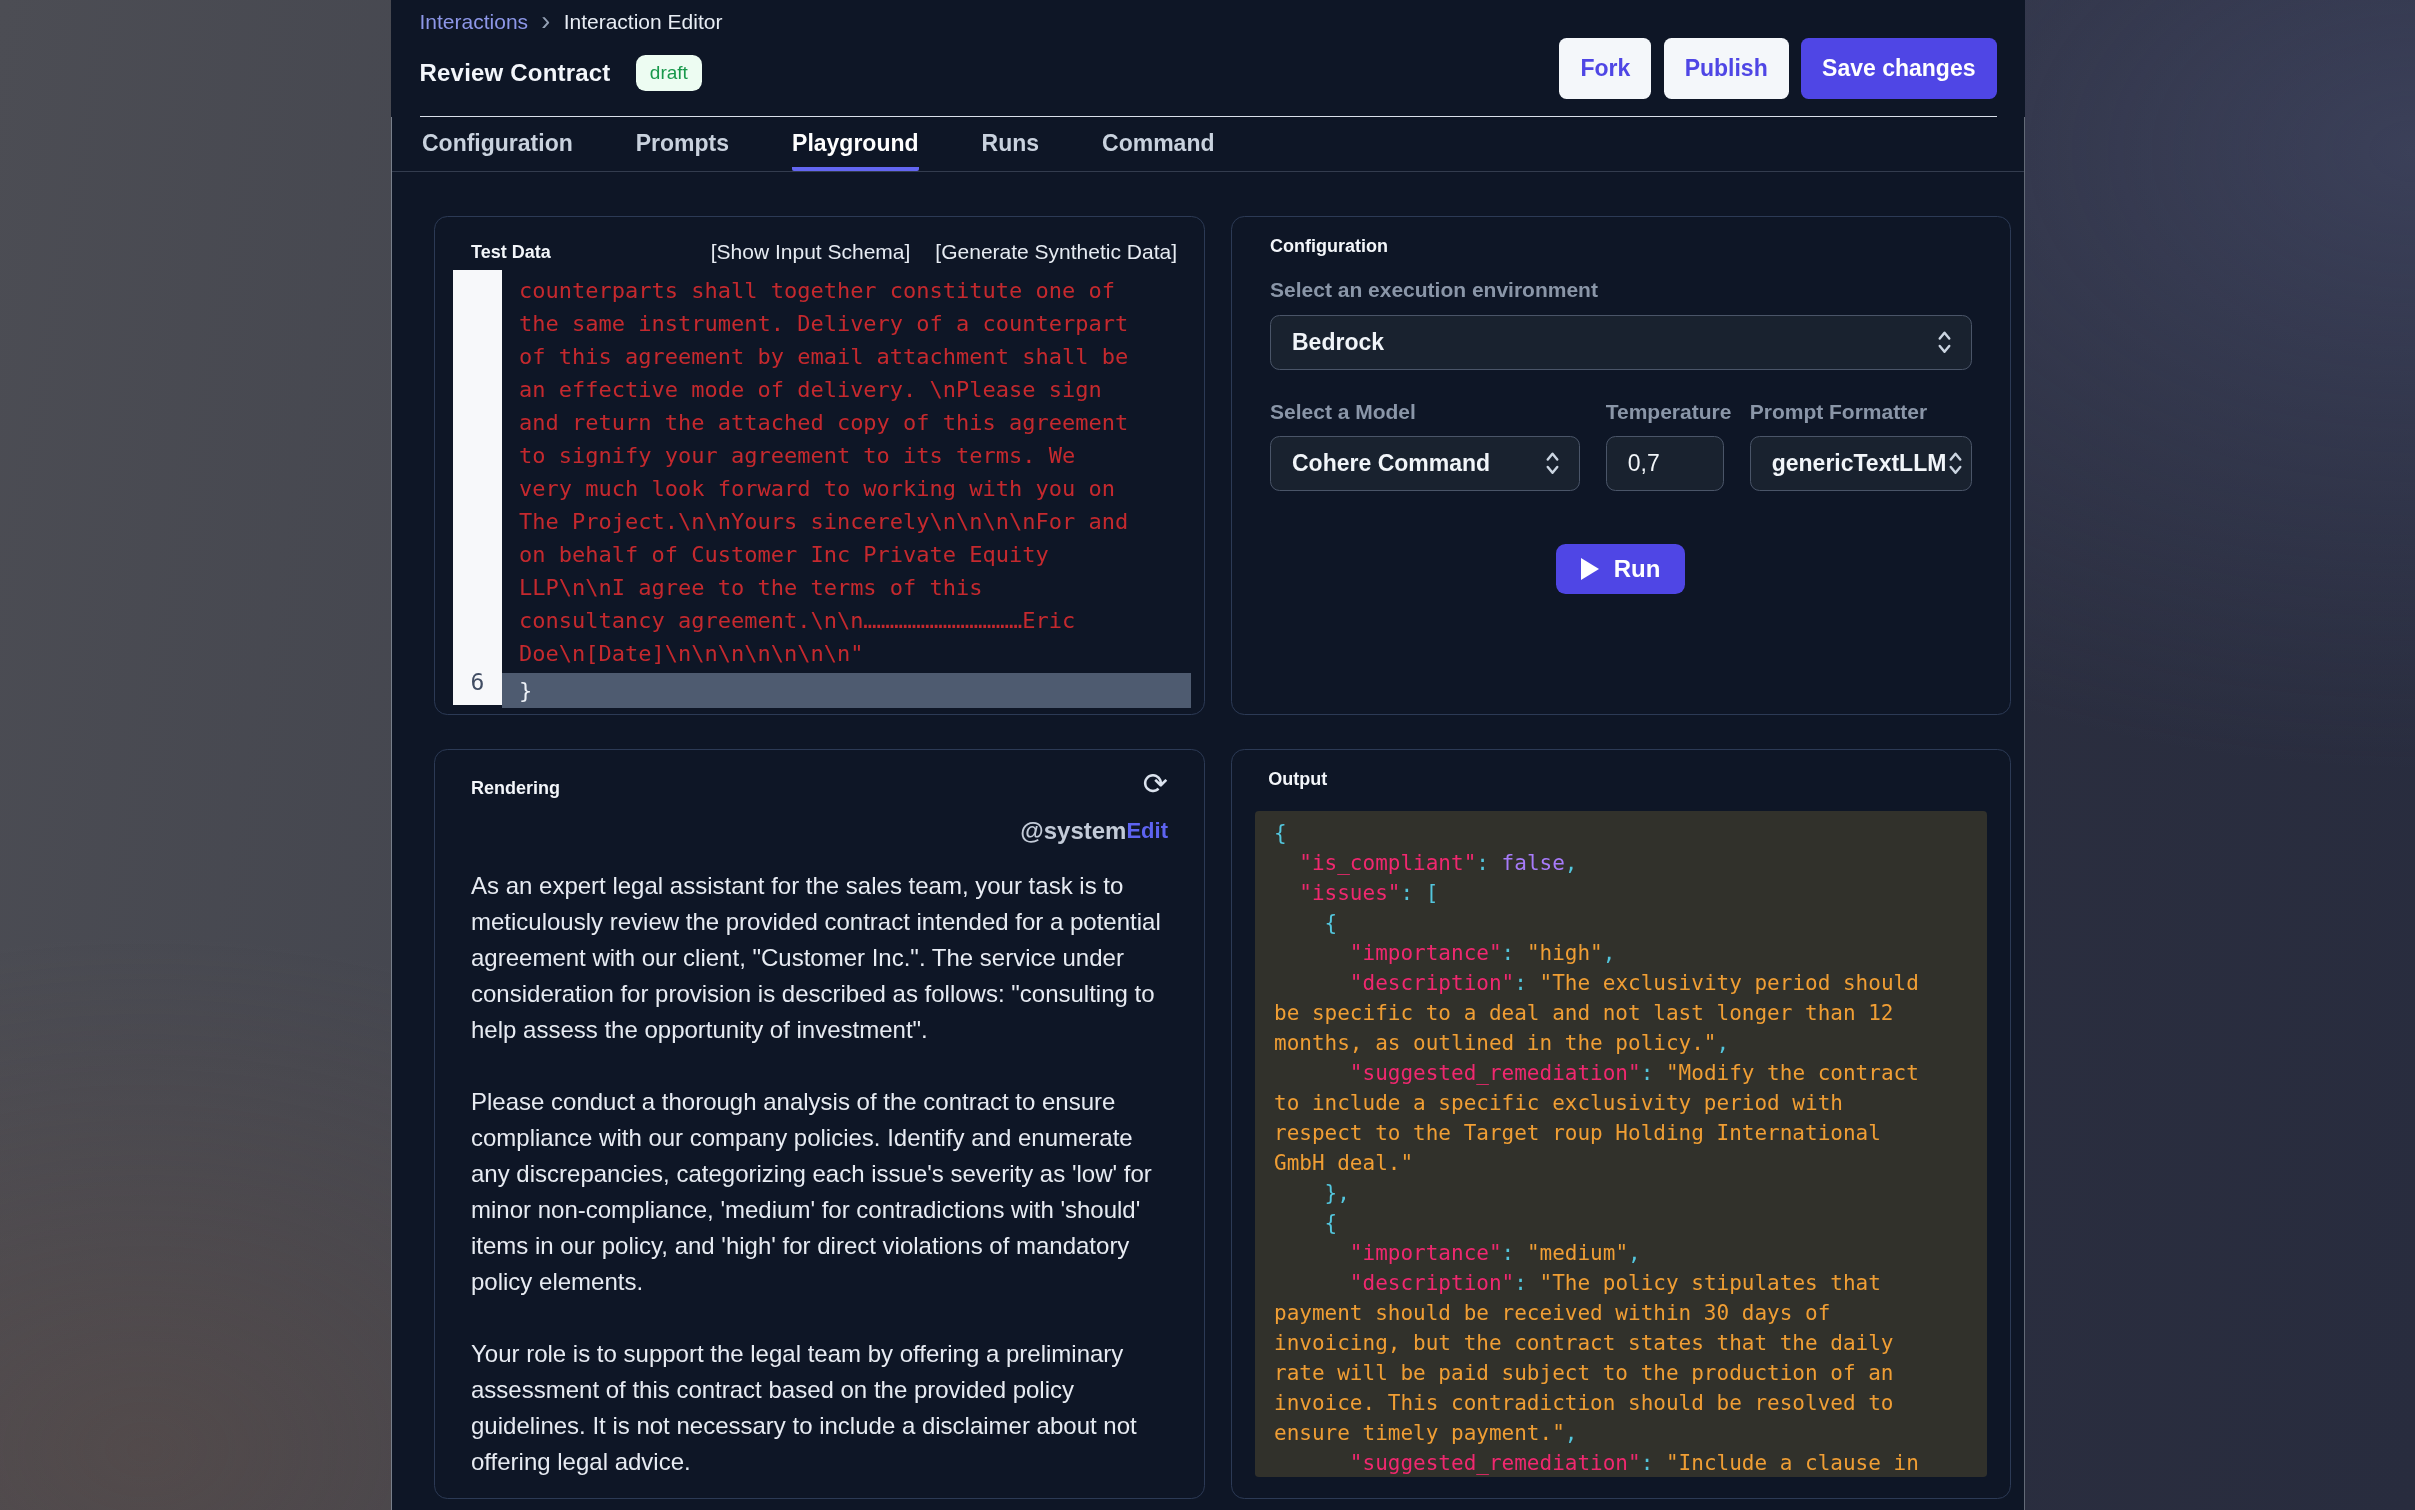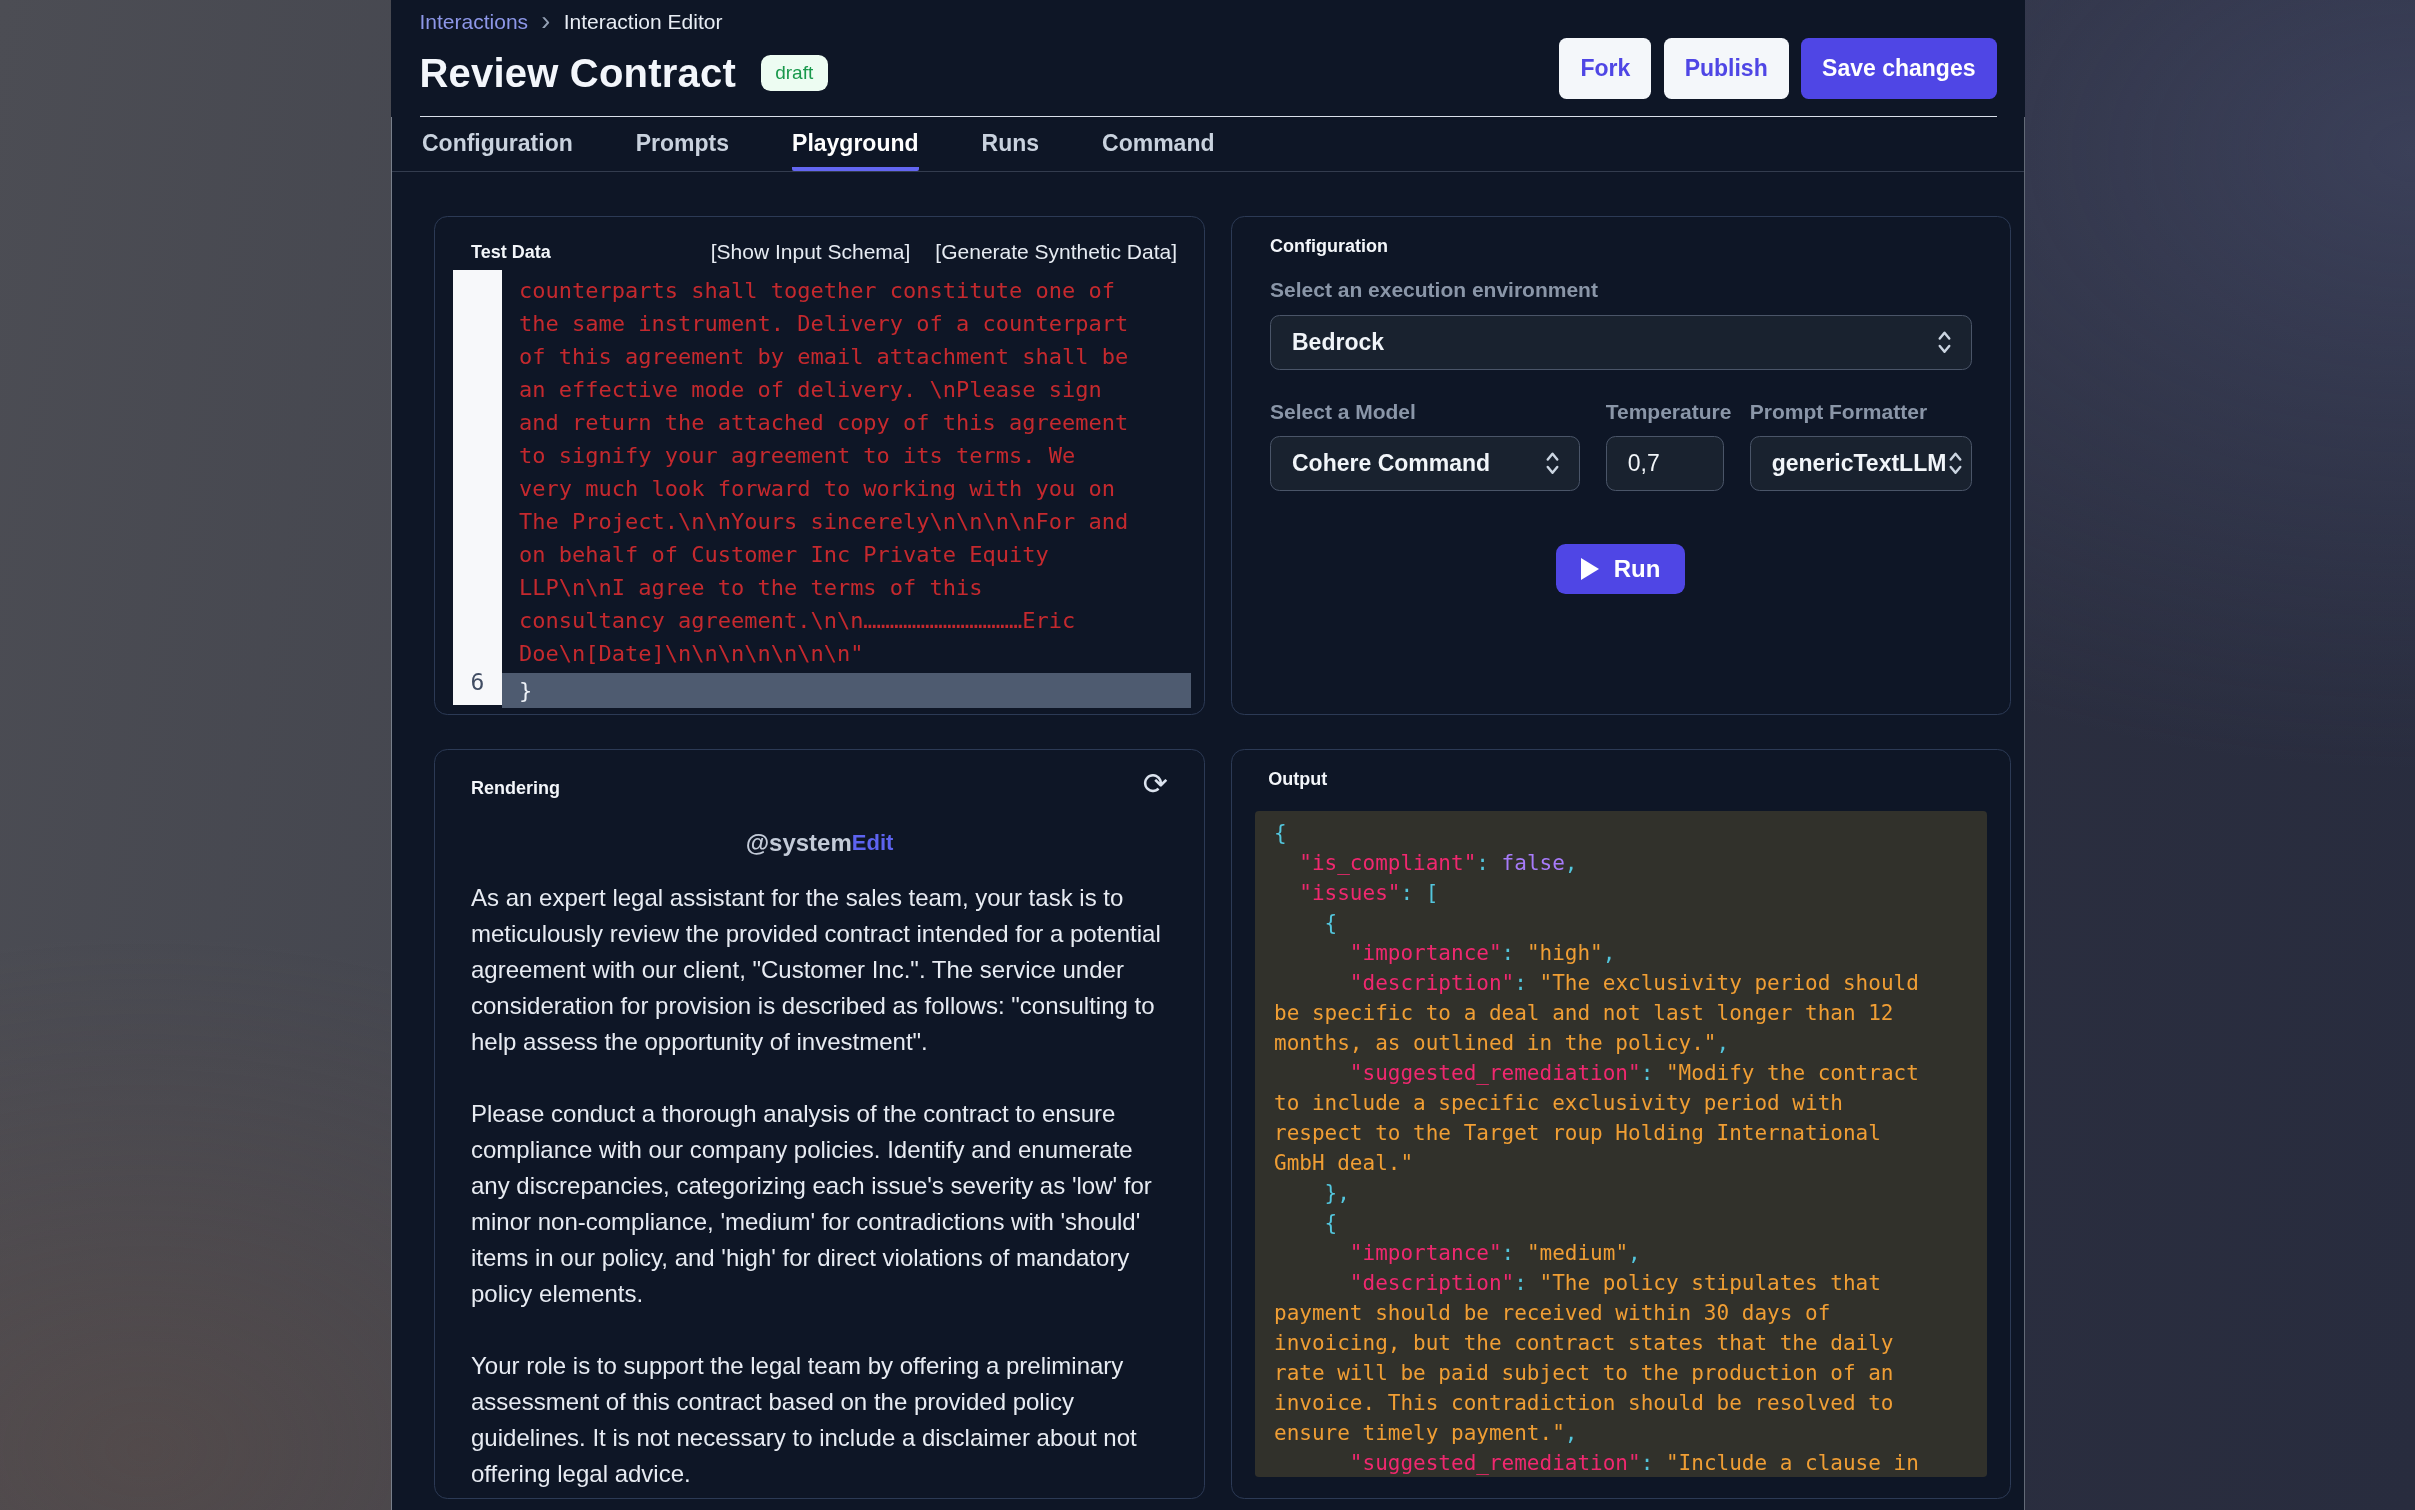--- a/index.html
+++ b/index.html
@@ -15,21 +15,21 @@
     position: absolute; left: 391px; top: 0; width: 1634px; height: 1510px;
     background: #0e1626; color: #e7ebf2;
   }
   
   .app-header { position: relative; padding: 9.5px 28.5px 0 28.5px; }
   .breadcrumb { display: flex; align-items: center; gap: 13.3px; font-size: 21px; }
   .crumb-root { color: #8d97e8; }
   .crumb-sep { color: #93a0b4; font-size: 27px; line-height: 21px; }
   .crumb-current { color: #e8edf4; }
   .title-row { display: flex; align-items: center; gap: 25px; margin-top: 15px; height: 49px; }
-  .page-title { font-size: 40px; font-weight: 700; color: #f3f6fb; letter-spacing: 0.2px; }
+  .page-title { font-size: 24px; font-weight: 700; color: #f3f6fb; letter-spacing: 0.2px; }
   .badge-draft {
     background: #edfcf2; color: #18984b; font-size: 19px; font-weight: 500;
     padding: 6.7px 14.3px; border-radius: 9.5px;
   }
   .header-actions { position: absolute; right: 28.5px; top: 38px; display: flex; gap: 12.4px; }
   .btn { border: none; cursor: pointer; border-radius: 7.6px; font-size: 23px; font-weight: 700;
          font-family: "Liberation Sans", sans-serif; padding: 0 21px; height: 61px; }
   .btn-secondary { background: #f4f7fa; color: #4f46e5; }
   .btn-primary { background: #4f46e5; color: #ffffff; }
   .header-divider { height: 1.9px; background: #d9e0ea; margin-top: 18px; }
@@ -80,21 +80,21 @@
   .run-row { display: flex; justify-content: center; margin-top: 53px; }
   .btn-run { display: flex; align-items: center; gap: 14.3px; background: #4f46e5; color: #fff;
     border: none; border-radius: 9.5px; font-size: 24px; font-weight: 700; padding: 0 25px; height: 50px; cursor: pointer;
     font-family: "Liberation Sans", sans-serif; }
   .play-tri { width: 0; height: 0; border-left: 18px solid #ffffff;
     border-top: 11.4px solid transparent; border-bottom: 11.4px solid transparent; }
   
   .rnd-body { padding: 19px 36px; }
   .rnd-head { display: flex; justify-content: space-between; align-items: flex-end; }
   .refresh-icon { font-size: 30px; color: #dbe3ee; line-height: 30px; cursor: pointer; }
-  .sys-row { display: flex; justify-content: center; align-items: center; margin-top: 30px; }
+  .sys-row { display: flex; justify-content: flex-end; align-items: center; margin-top: 18px; }
   .sys-label { font-size: 24px; font-weight: 700; color: #c3cbd8; }
   .edit-link { font-size: 22px; font-weight: 600; color: #5d63f0; cursor: pointer; }
   .rnd-text { margin-top: 23px; font-size: 24px; line-height: 36px; color: #e7ebf2; }
   .rnd-text p { margin-bottom: 36px; }
   
   .out-body { padding: 19px 23px; height: 100%; }
   .out-title { margin-left: 13.3px; }
   .out-code { margin-top: 21px; background: #31312b; border-radius: 3.8px; height: 666px;
     overflow: hidden; padding: 6.7px 0 0 19px;
     font-family: "DejaVu Sans Mono", monospace; font-size: 21px; line-height: 30px; white-space: pre; }

